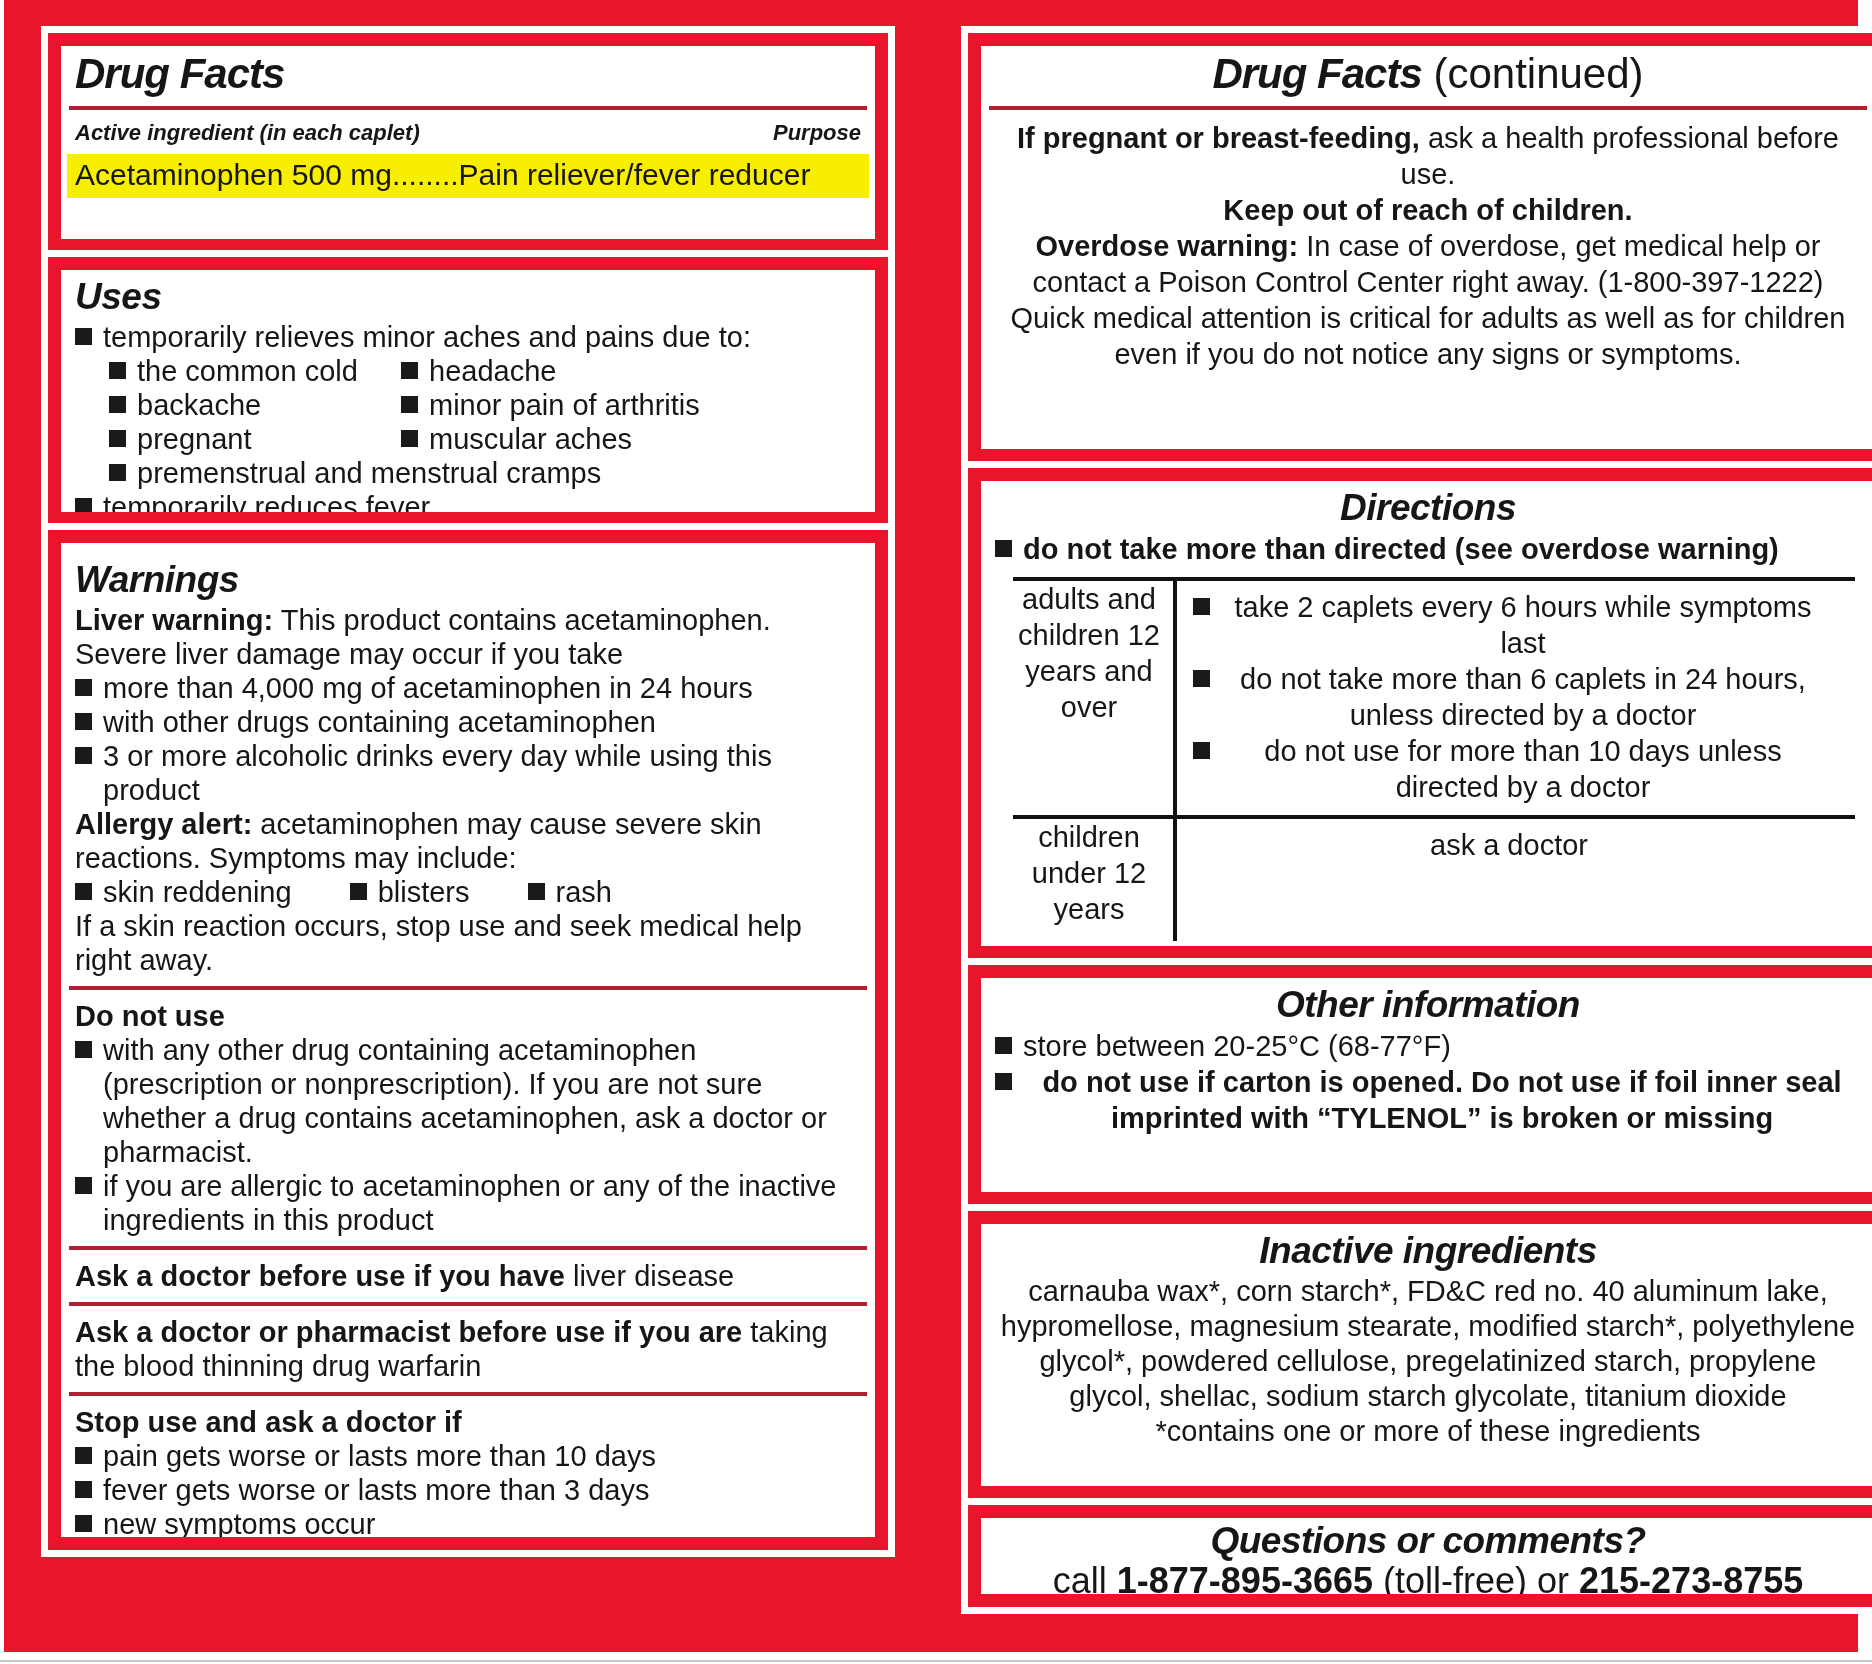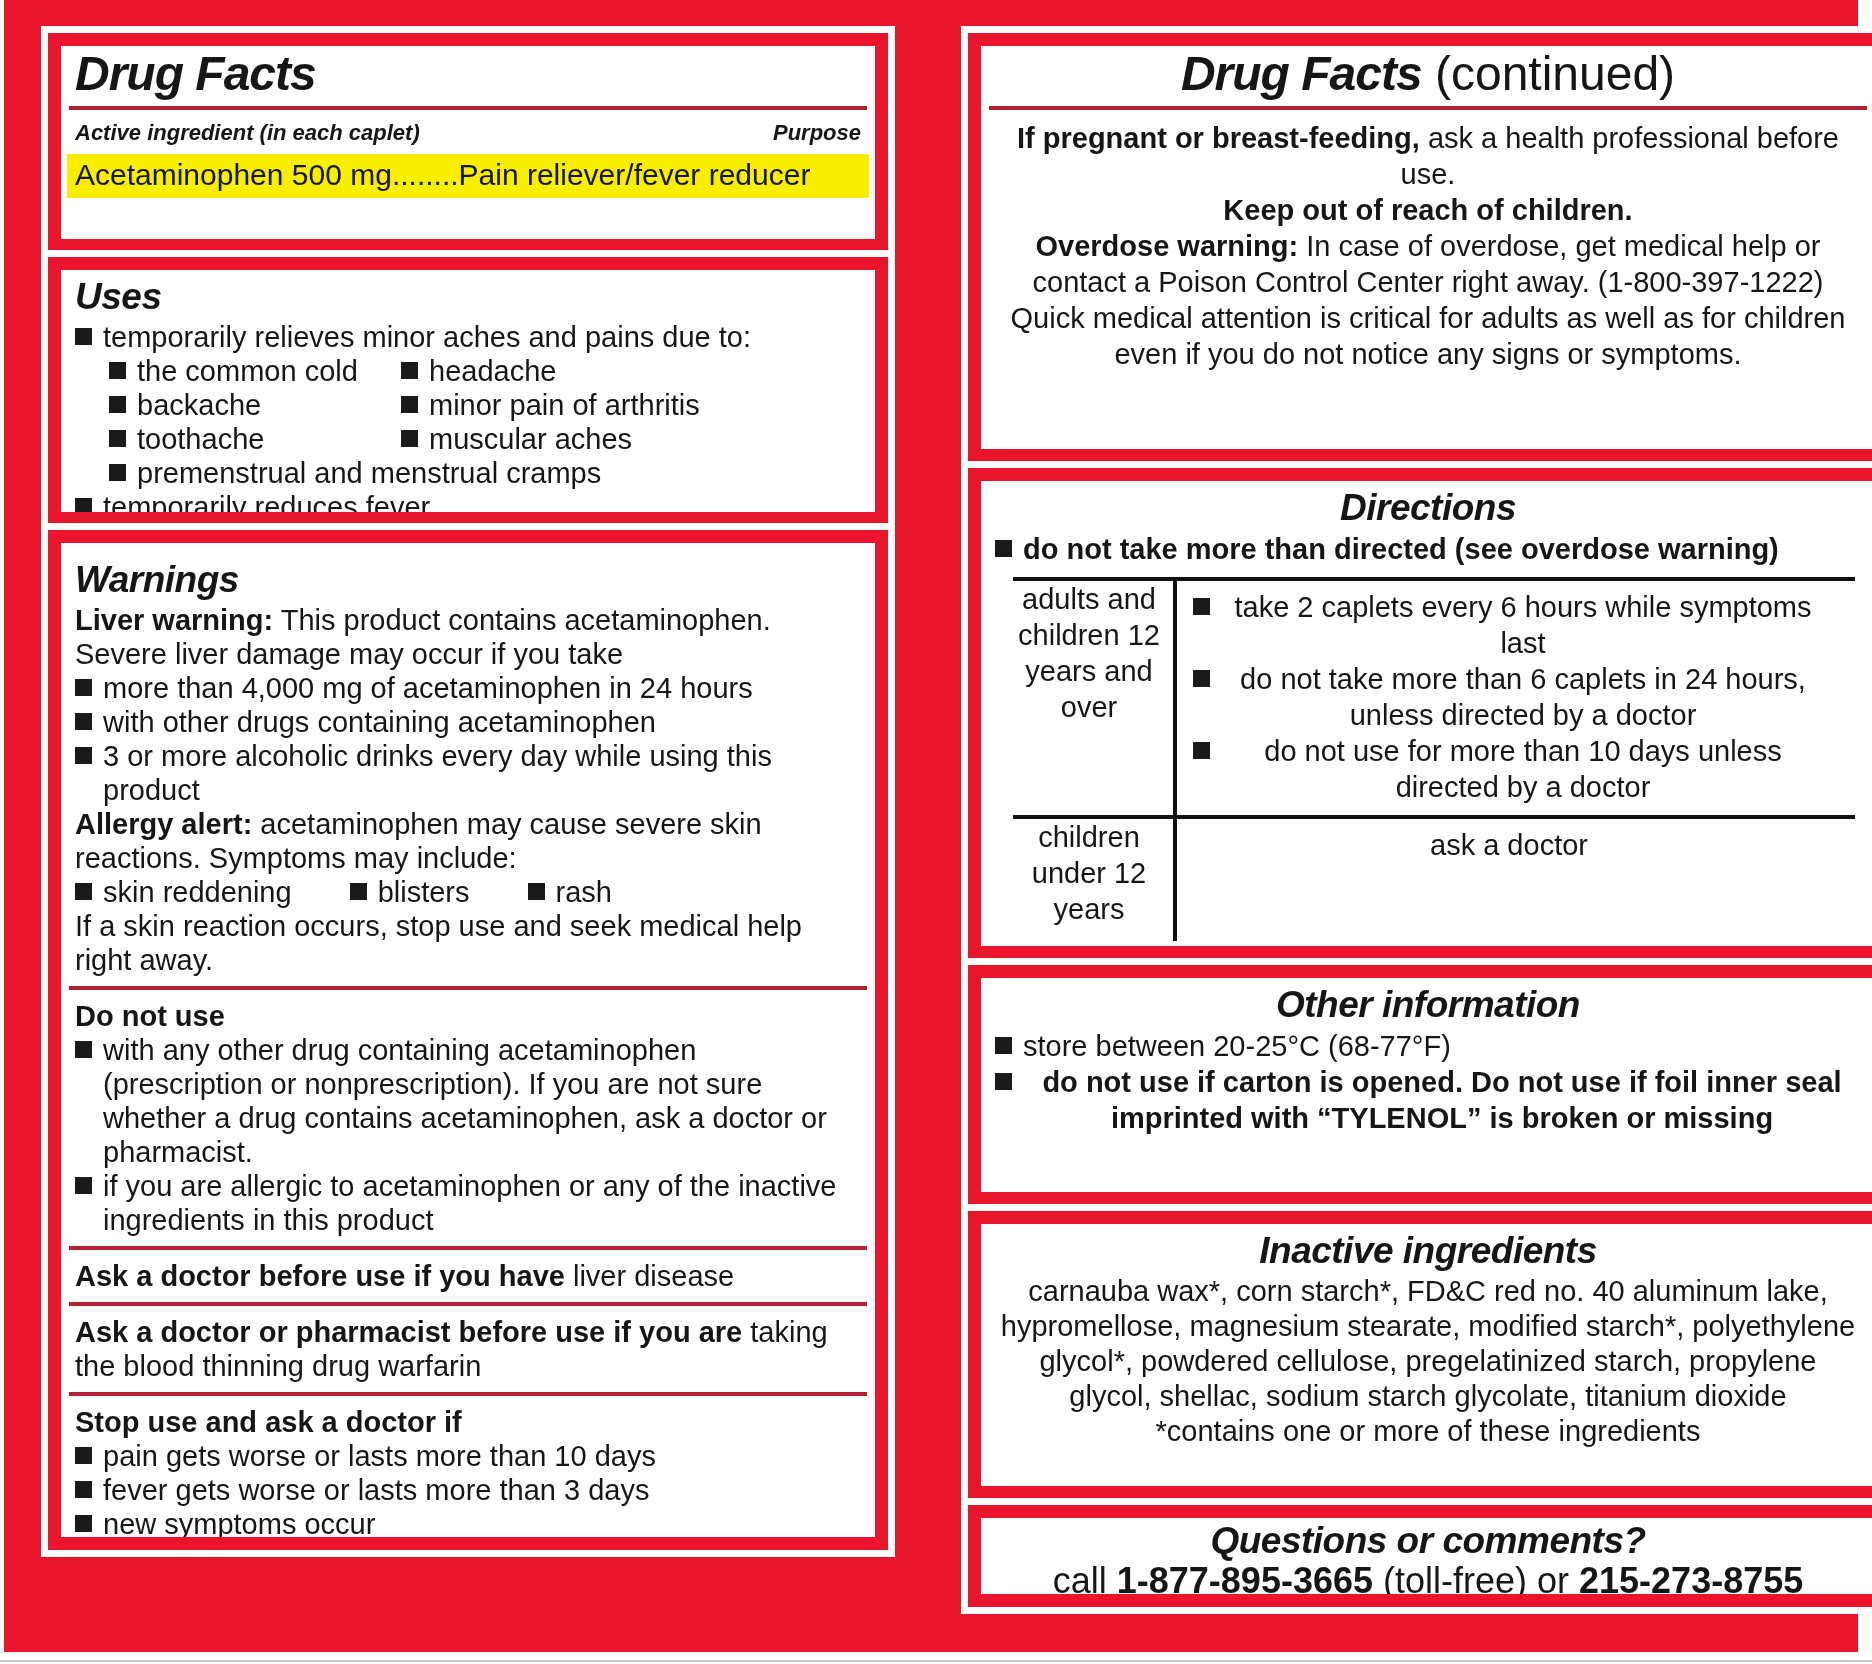--- a/index.html
+++ b/index.html
@@ -19,21 +19,21 @@
   .col{position:absolute;top:33px;}
   .col-left{left:48px;width:840px;}
   .col-right{left:968px;width:920px;text-align:center;}
   .box{
     background:#fff;border:13px solid var(--label-red);box-sizing:border-box;
     box-shadow:0 0 0 7px #fff;padding:4px 14px 0 14px;overflow:hidden;position:relative;
   }
   .col-left .box{margin-bottom:5px;}
   .col-right .box{margin-bottom:6px;}
 
-  .h1{font-size:48px;line-height:48px;font-weight:bold;font-style:italic;letter-spacing:-1px;}
+  .h1{font-size:42px;line-height:48px;font-weight:bold;font-style:italic;letter-spacing:-1px;}
   .h1 .not-italic{font-style:normal;font-weight:normal;letter-spacing:0;}
   .h2{font-size:37px;line-height:46px;font-weight:bold;font-style:italic;letter-spacing:-0.5px;}
   .h3{font-size:22px;font-weight:bold;font-style:italic;}
   .rule{height:4px;background:var(--rule-red);margin:8px -6px 10px -6px;}
   .warn-rule{height:4px;background:var(--rule-red);margin:9px -6px 9px -6px;}
 
   .body-l{font-size:29px;line-height:34px;}
   .body-r{font-size:29px;line-height:36px;}
   .bold{font-weight:bold;}
   p{margin:0;}
@@ -81,21 +81,21 @@
     </section>
 
     <section class="box body-l" style="height:268px">
       <div class="h2">Uses</div>
       <div class="b">temporarily relieves minor aches and pains due to:</div>
       <div class="uses-grid">
         <div class="b">the common cold</div>
         <div class="b">headache</div>
         <div class="b">backache</div>
         <div class="b">minor pain of arthritis</div>
-        <div class="b">toothache</div>
+        <div class="b">pregnant</div>
         <div class="b">muscular aches</div>
         <div class="b uses-full">premenstrual and menstrual cramps</div>
       </div>
       <div class="b">temporarily reduces fever</div>
     </section>
 
     <section class="box body-l" style="height:1020px;padding-top:14px">
       <div class="h2">Warnings</div>
       <p><span class="bold">Liver warning:</span><span> This product contains acetaminophen. Severe liver damage may occur if you take</span></p>
       <div class="b">more than 4,000 mg of acetaminophen in 24 hours</div>

